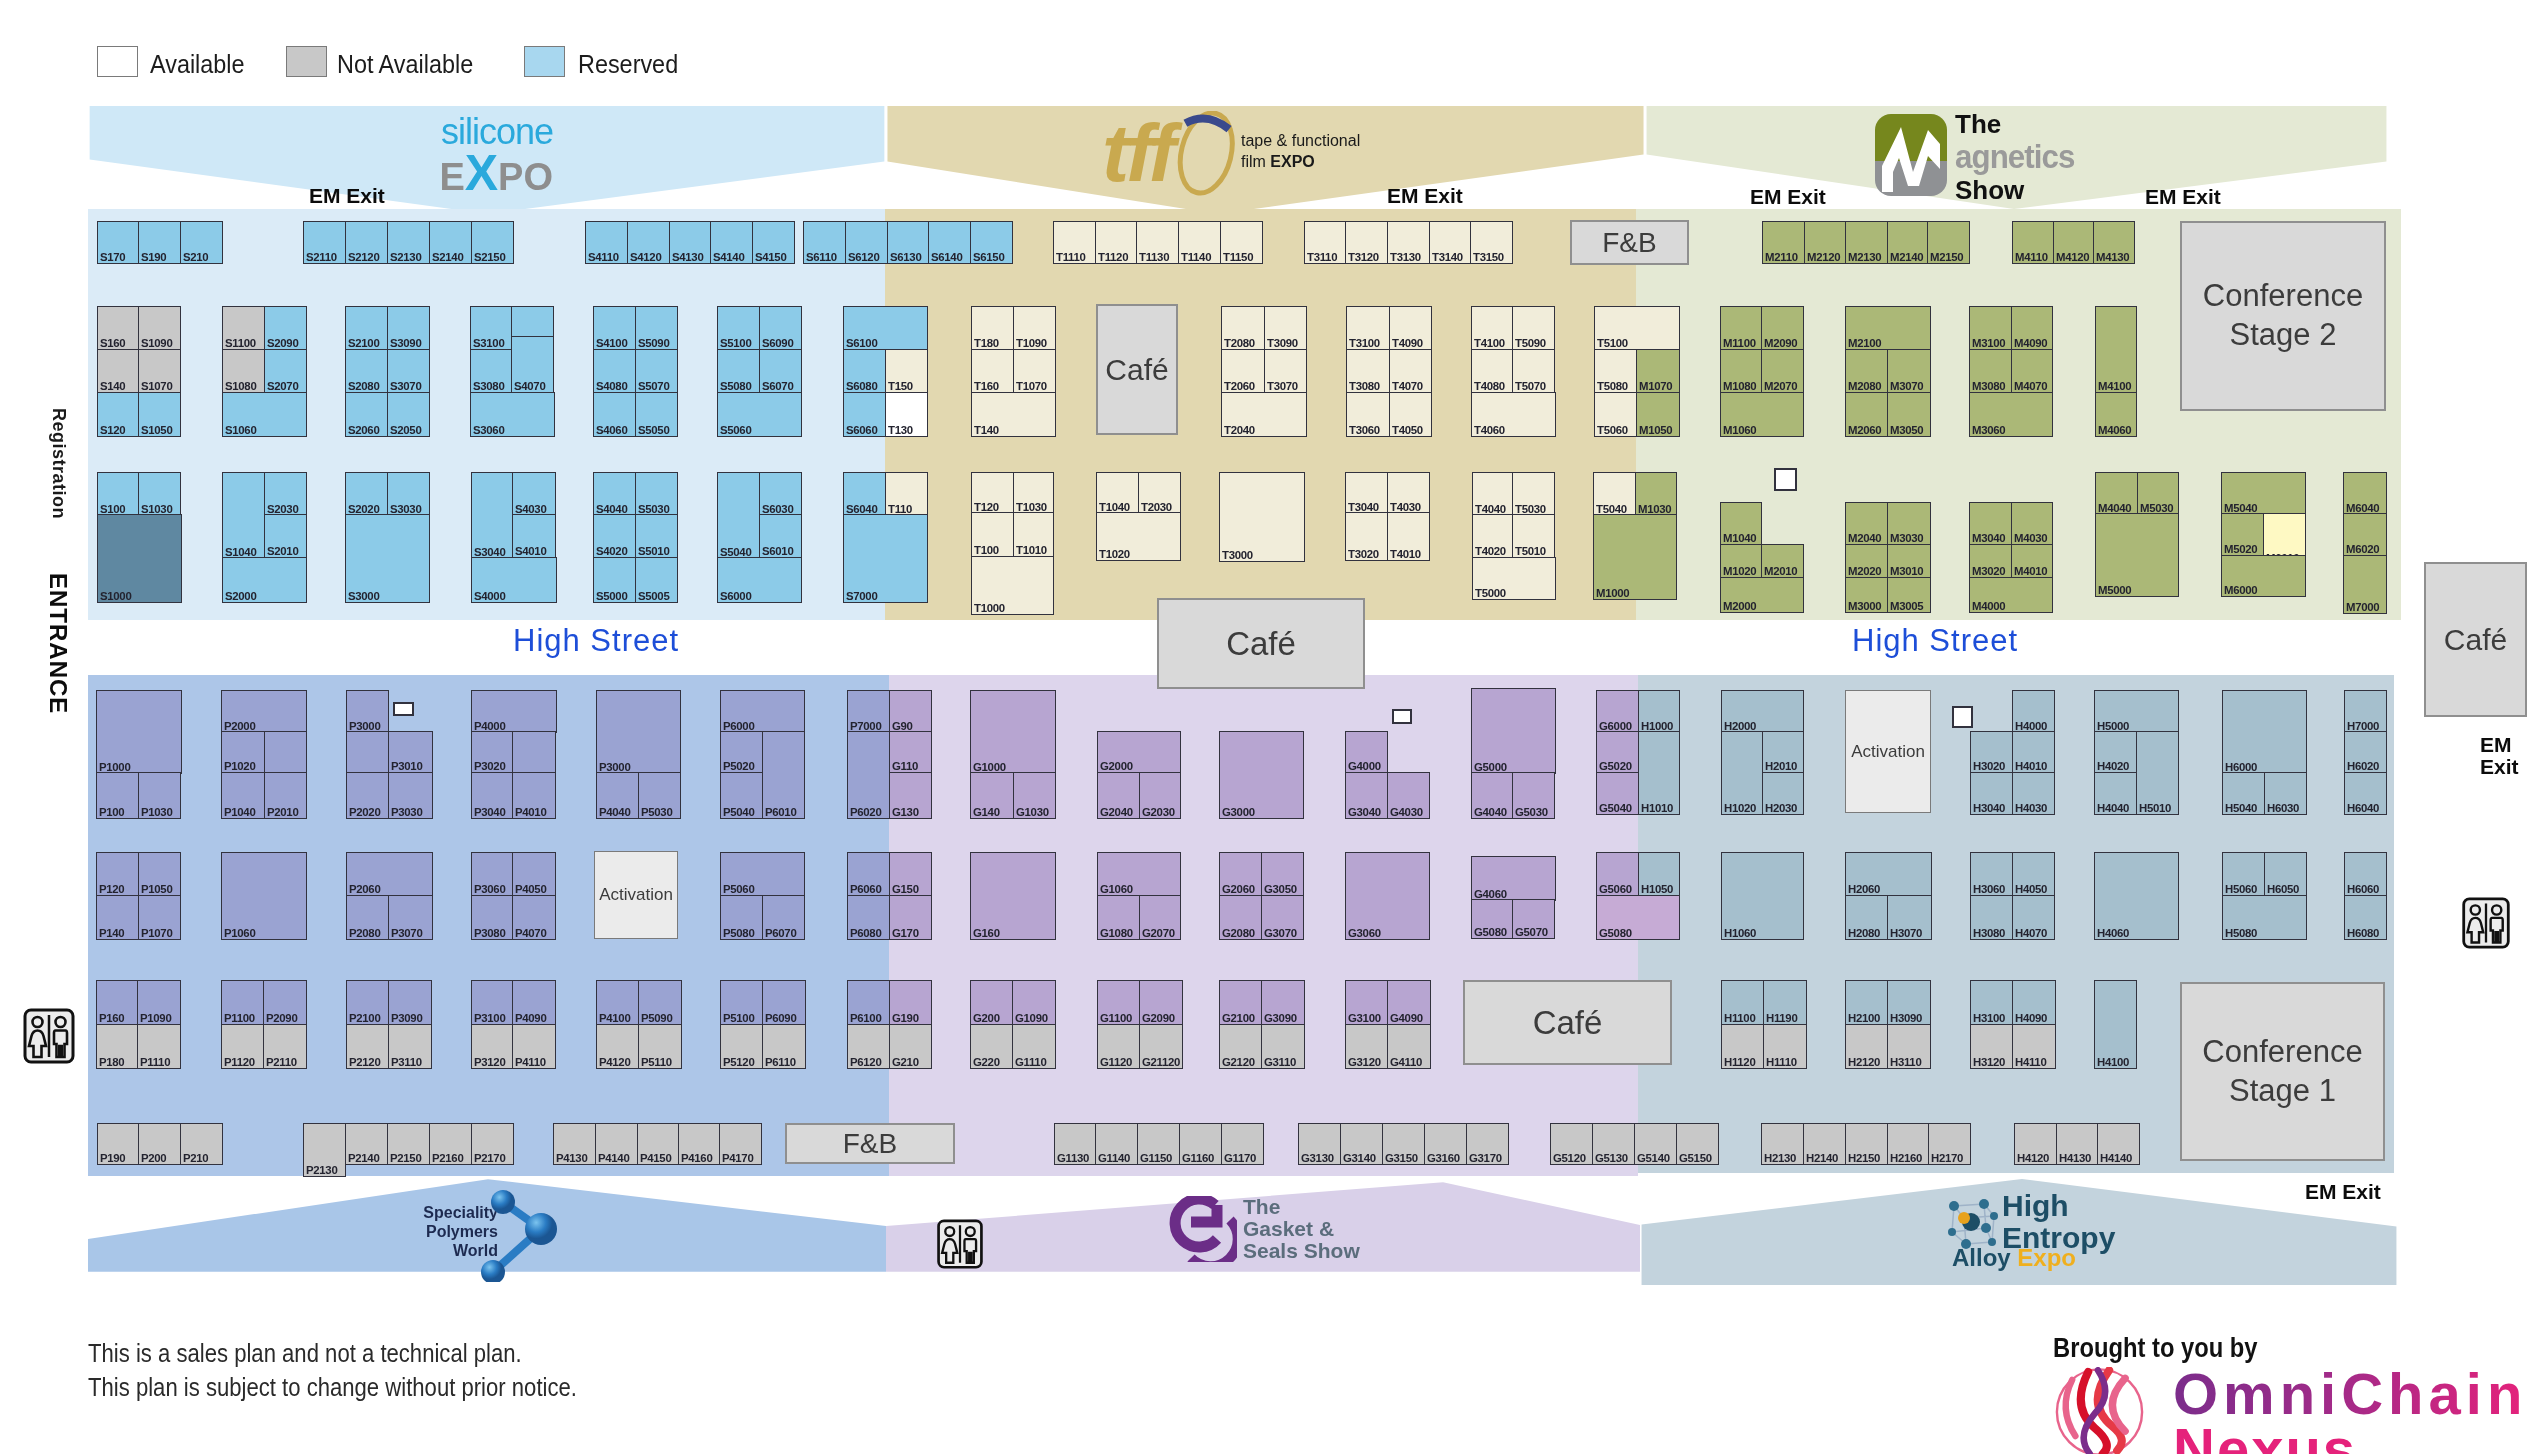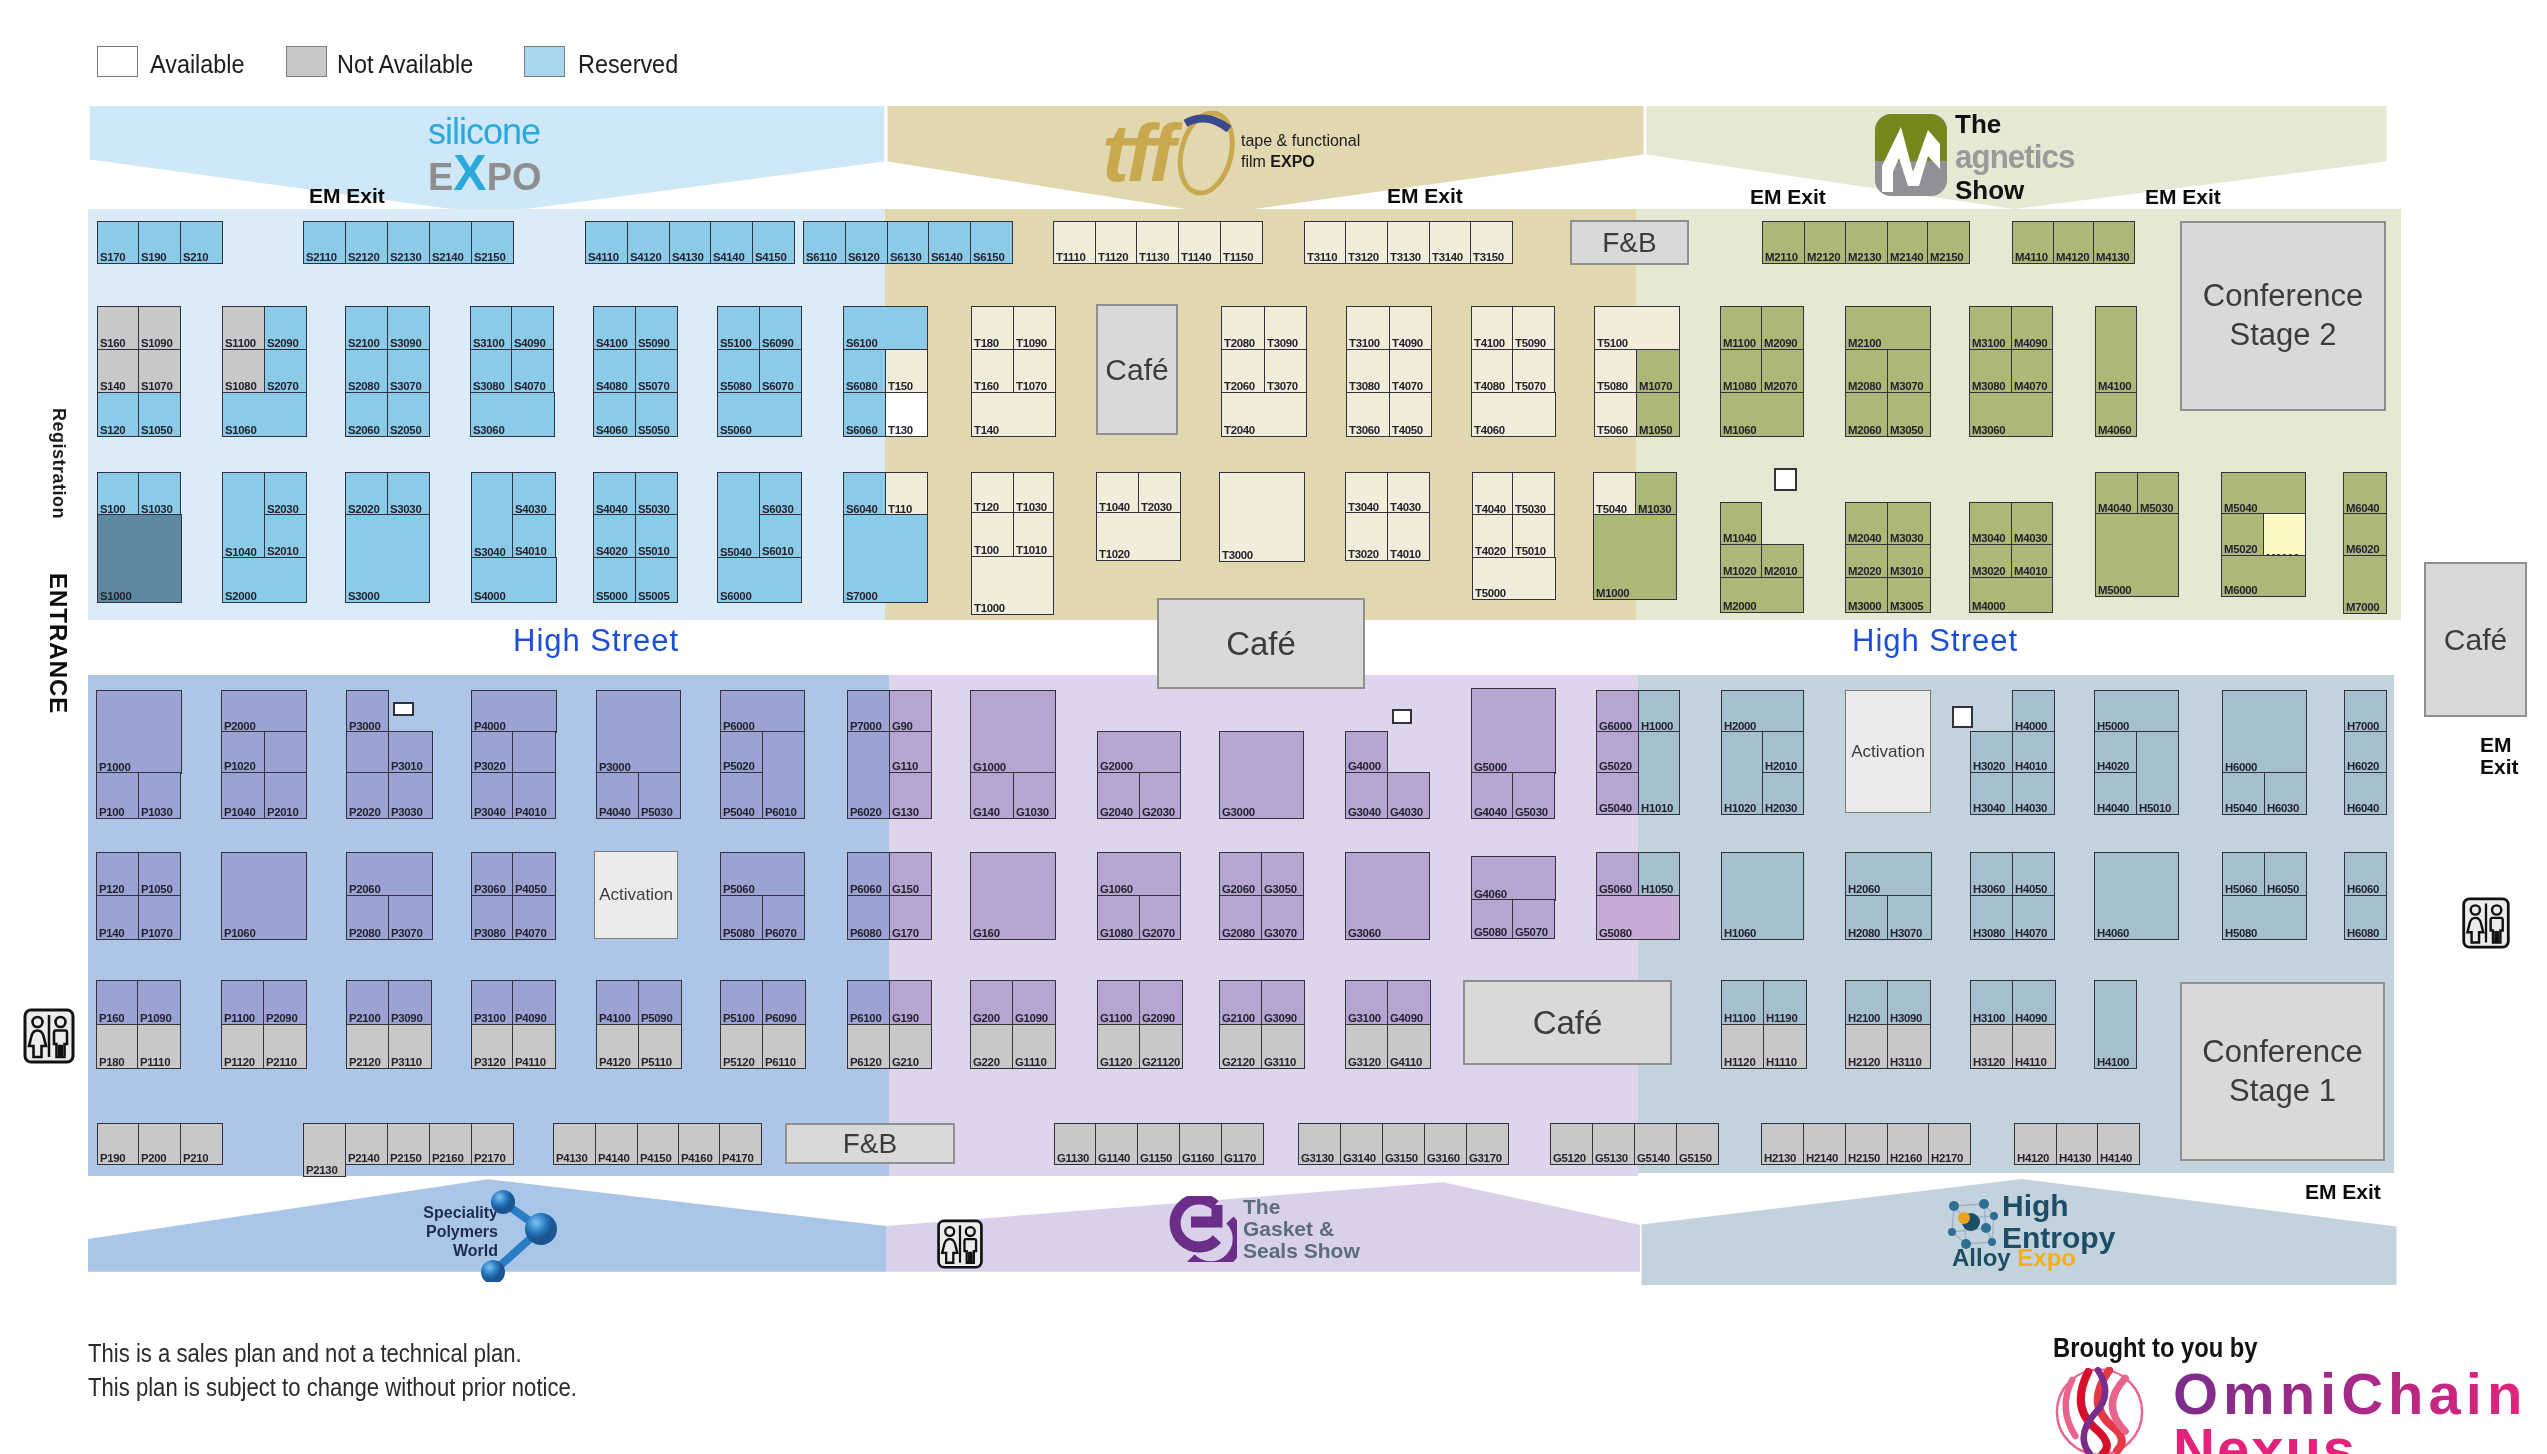--- a/index.html
+++ b/index.html
@@ -35,21 +35,21 @@
     </svg>
 
 <svg class="bg" style="left:886px;top:106px" width="759" height="109" viewBox="0 0 763 110">
       <polygon points="0,0 763,0 763,49 333,109 0,56" fill="#e2d8b0"></polygon>
     </svg>
 
 <svg class="bg" style="left:1645px;top:106px" width="743" height="104" viewBox="0 0 747 105">
       <polygon points="0,0 747,0 747,56 371,104 0,49" fill="#e4e9d4"></polygon>
     </svg>
 
-<div style="position:absolute;left:428px;top:114px;width:125px;text-align:left;line-height:1;">
+<div style="position:absolute;left:428px;top:114px;width:125px;text-align:right;line-height:1;">
 <div style="font-size:36px;color:#2aa9dc;letter-spacing:-1px;">silicone</div>
 <div style="font-weight:800;font-size:38px;letter-spacing:0px;color:#8e8e8e;margin-top:-2px;">E<span style="color:#2aa9dc;font-size:50px;">X</span>PO</div>
 </div>
 
 <div style="position:absolute;left:1102px;top:111px;width:279px;">
 <svg width="139" height="90" style="position:absolute;left:0;top:0;" viewBox="0 0 140 90">
 <ellipse cx="105" cy="42" rx="25" ry="41" transform="rotate(14 105 42)" fill="none" stroke="#c9a94f" stroke-width="5"></ellipse>
 <path d="M 84 12 Q 106 0 128 18" fill="none" stroke="#3a4a8c" stroke-width="8"></path>
 <text x="0" y="70" font-family="Liberation Sans,sans-serif" font-style="italic" font-weight="700" font-size="82" letter-spacing="-3" fill="#c9a94f">tff</text>
 </svg>
@@ -321,21 +321,21 @@
     </div>
 
 <div class="b" style="left:511px;top:306px;width:43px;height:44px;background:#8ccbe8">
       <span>S4090</span>
     </div>
 
 <div class="b" style="left:470px;top:349px;width:43px;height:44px;background:#8ccbe8">
       <span>S3080</span>
     </div>
 
-<div class="b" style="left:511px;top:349px;width:43px;height:44px;background:#8ccbe8">
+<div class="b" style="left:511px;top:336px;width:43px;height:57px;background:#8ccbe8">
       <span>S4070</span>
     </div>
 
 <div class="b" style="left:470px;top:392px;width:85px;height:45px;background:#8ccbe8">
       <span>S3060</span>
     </div>
 
 <div class="b" style="left:593px;top:306px;width:43px;height:44px;background:#8ccbe8">
       <span>S4100</span>
     </div>

